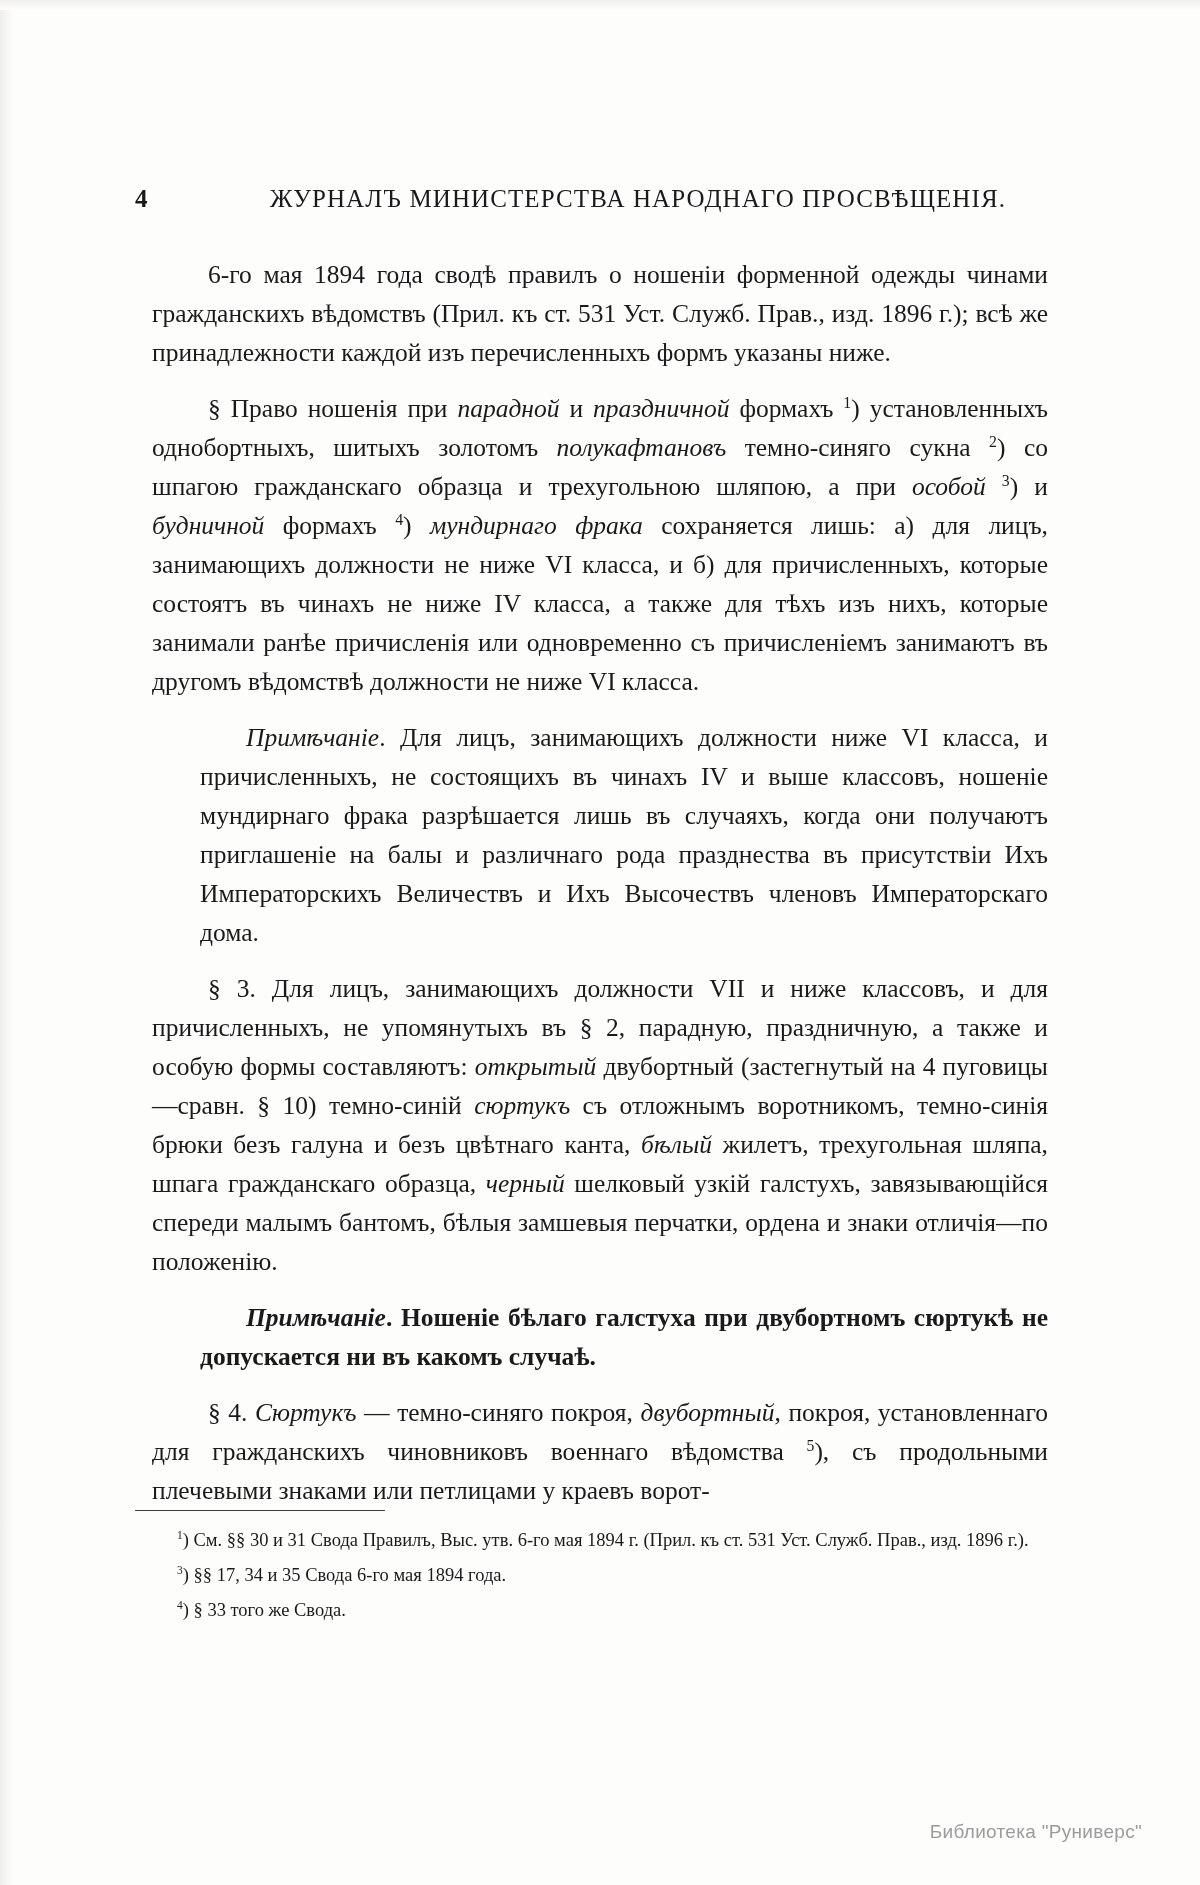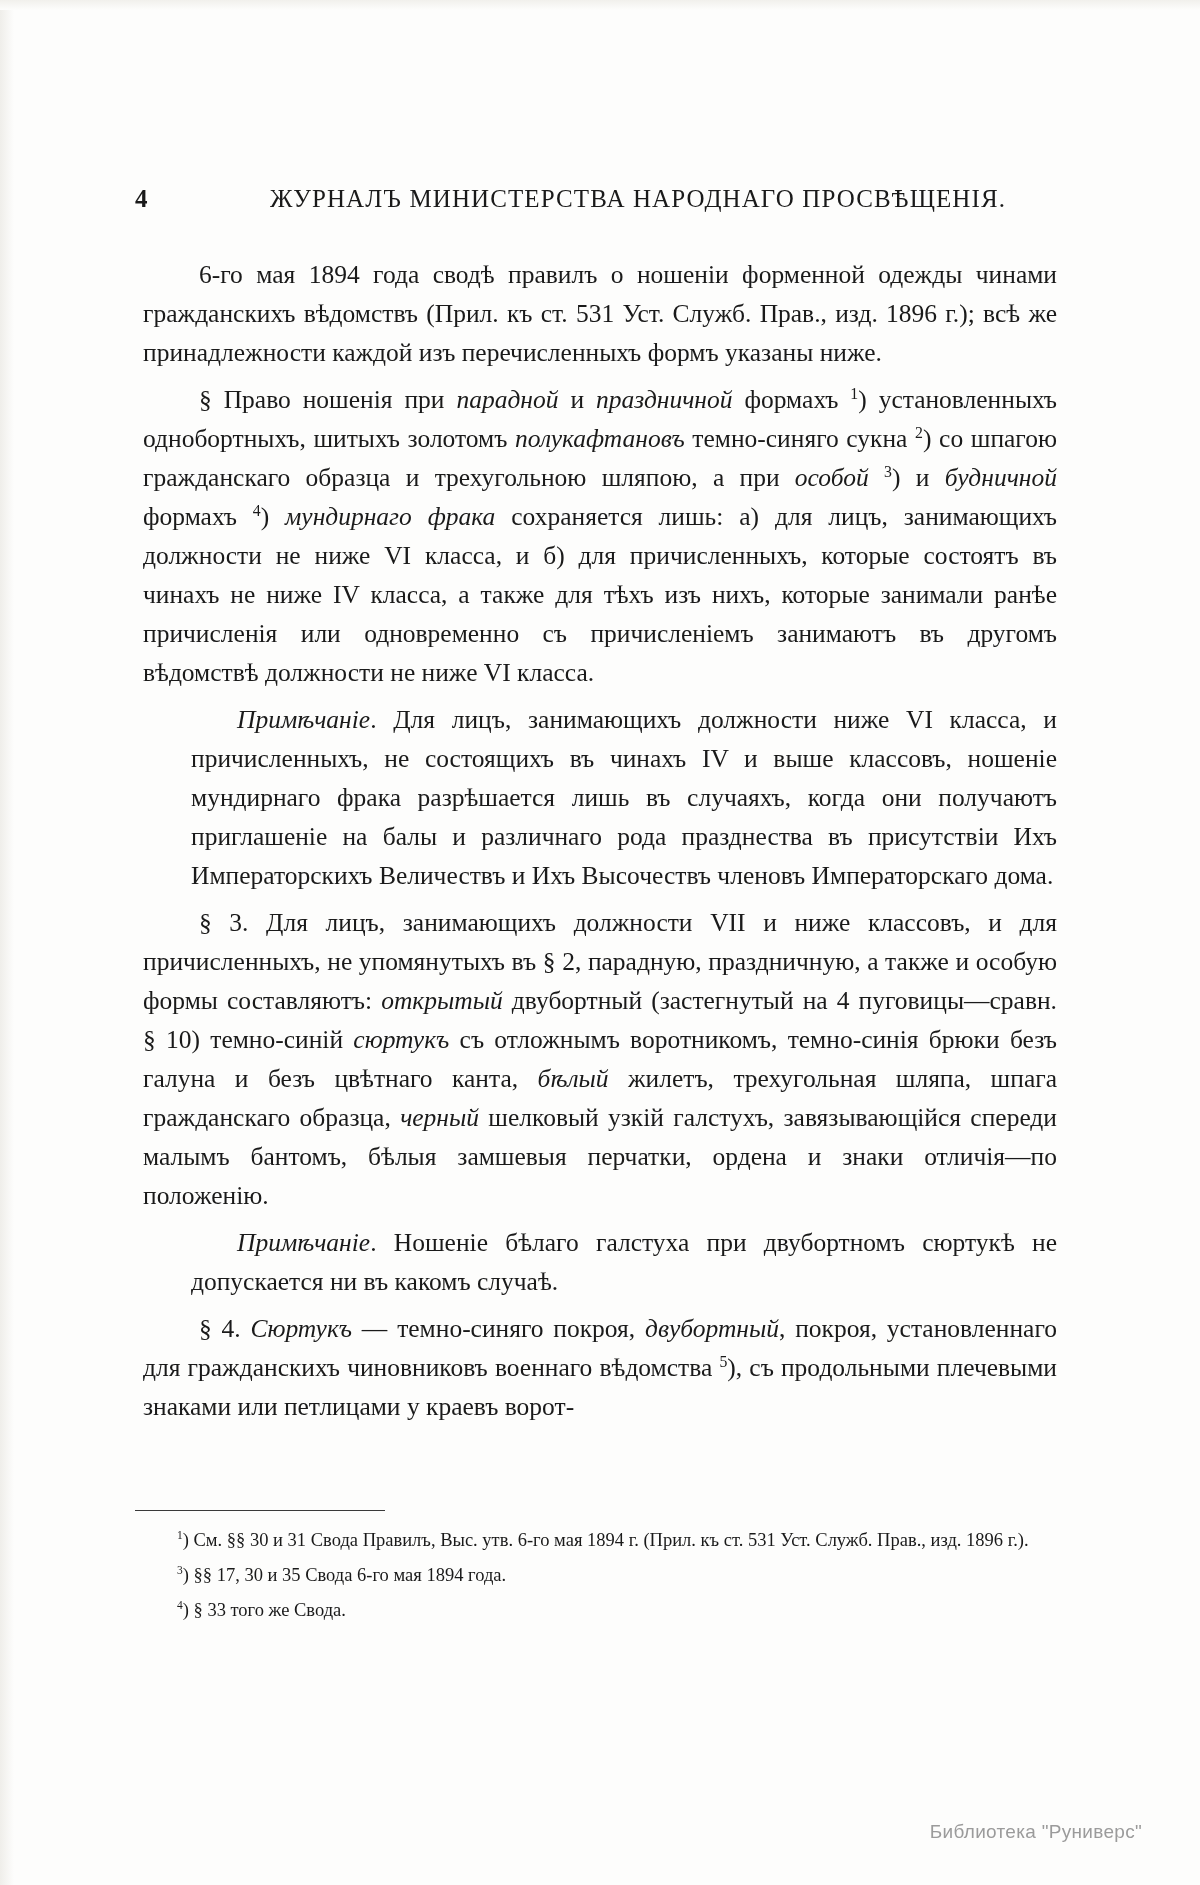--- a/index.html
+++ b/index.html
@@ -45,32 +45,33 @@
     letter-spacing: 1.1px;
     text-transform: uppercase;
     font-weight: normal;
   }
   .body-text {
     font-size: 25.5px;
     line-height: 39px;
     text-align: justify;
   }
   .body-text p {
-    margin: 8px;
+    margin: 17px;
   }
   .p-indent {
     text-indent: 56px;
   }
   .note-block {
     padding-left: 48px;
     text-indent: 46px;
   }
   .note-block-2 {
     padding-left: 48px;
     text-indent: 46px;
+    font-weight: bold;
   }
   i, .ital {
     font-style: italic;
   }
   sup {
     font-size: 0.62em;
     vertical-align: super;
     line-height: 0;
   }
   .rule {
@@ -144,18 +145,18 @@
 
       <p class="p-indent"><span>§ 4. </span><i>Сюртукъ</i><span> — темно-синяго покроя, </span><i>двубортный</i><span>, покроя, установленнаго для гражданскихъ чиновниковъ военнаго вѣдомства </span><sup>5</sup><span>), съ продольными плечевыми знаками или петлицами у краевъ ворот-</span></p>
 
     </div>
   </div>
 
   <div class="rule"></div>
 
   <div class="footnotes">
     <p><sup>1</sup><span>) См. §§ 30 и 31 Свода Правилъ, Выс. утв. 6-го мая 1894 г. (Прил. къ ст. 531 Уст. Служб. Прав., изд. 1896 г.).</span></p>
-    <p><sup>3</sup><span>) §§ 17, 30 и 35 Свода 6-го мая 1894 года.</span></p>
+    <p><sup>3</sup><span>) §§ 17, 34 и 35 Свода 6-го мая 1894 года.</span></p>
     <p><sup>4</sup><span>) § 33 того же Свода.</span></p>
   </div>
 
   <div class="watermark">Библиотека "Руниверс"</div>
 </div>
 
 </body></html>

